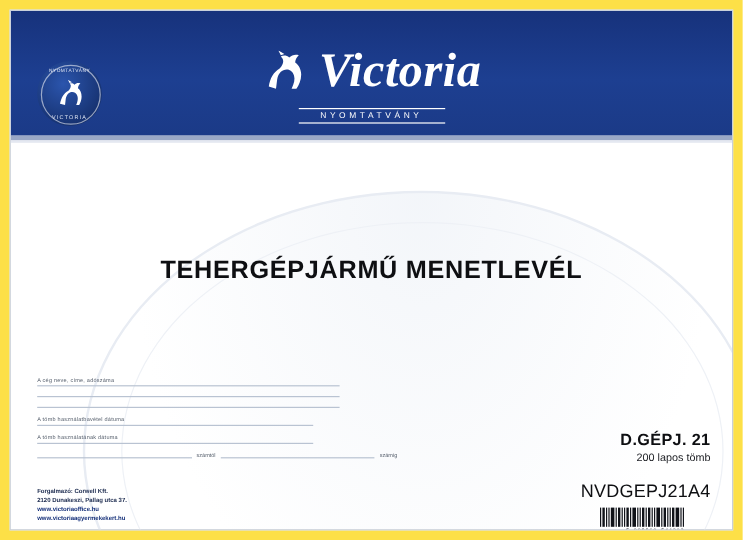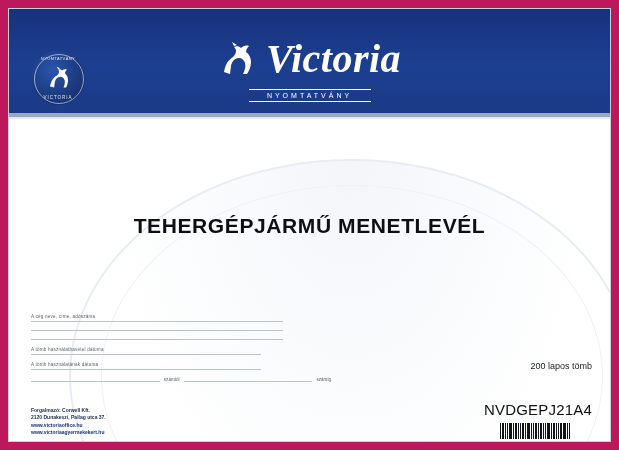--- a/index.html
+++ b/index.html
@@ -4,21 +4,21 @@
 <style>
   html, body {
     margin: 0;
     padding: 0;
     background: #ffffff;
   }
   .page {
     position: relative;
     width: 619px;
     height: 450px;
-    background: #be185d;
+    background: #fde047;
     overflow: hidden;
     font-family: "Liberation Sans", sans-serif;
   }
 
   
   .sheet {
     position: absolute;
     left: 8px;
     top: 8px;
     width: 603px;
@@ -347,20 +347,21 @@
     </div>
 
     <div class="addr">
       <div>Forgalmazó: Corwell Kft.</div>
       <div>2120 Dunakeszi, Pallag utca 37.</div>
       <div class="www">www.victoriaoffice.hu</div>
       <div class="www">www.victoriaagyermekekert.hu</div>
     </div>
 
     <div class="code-block">
+      <div class="code-main">D.GÉPJ. 21</div>
       <div class="code-sub">200 lapos tömb</div>
     </div>
     <div class="sku">NVDGEPJ21A4</div>
 
     <div class="barcode">
       <div class="bars">
         <i style="width:1px"></i>
           <i style="width:2px"></i>
           <i style="width:1px"></i>
           <i style="width:1px"></i>

